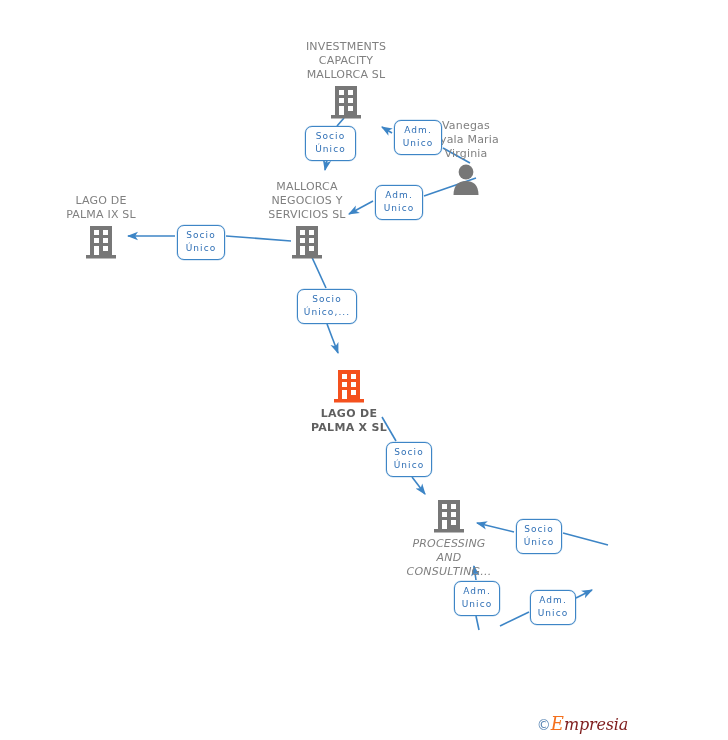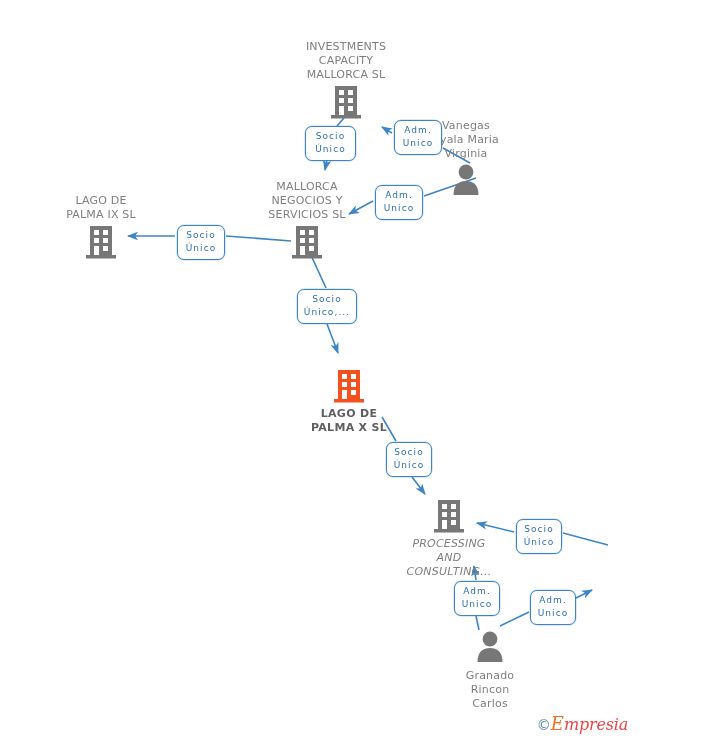--- a/index.html
+++ b/index.html
@@ -93,21 +93,21 @@
     color: #5b87b5;
     font-size: 14px;
     font-family: "DejaVu Sans", sans-serif;
   }
   #watermark .wm-e {
     color: #f4711e;
     font-style: italic;
     font-size: 18px;
   }
   #watermark .wm-rest {
-    color: #ef4444;
+    color: #7f1d1d;
     font-style: italic;
     font-size: 16px;
     letter-spacing: -0.2px;
   }
 </style>
 </head>
 <body>
 
 <div id="canvas">
 
@@ -252,31 +252,20 @@
             <rect x="18" y="22" width="5" height="5"></rect>
         </g>
       </svg>
     </span>
     <span class="node-label">PROCESSING
 AND
 CONSULTING...</span>
   </div>
 
 
-  <div class="node" style="left:490px; top:630px;">
-    <span class="icon-wrap">
-      <svg width="30" height="32" viewBox="0 0 30 32" xmlns="http://www.w3.org/2000/svg">
-        <circle cx="15" cy="9" r="7.4" fill="#777777"></circle>
-        <path d="M 2.5 32 C 2.5 21.5 8 18 15 18 C 22 18 27.5 21.5 27.5 32 Z" fill="#777777"></path>
-      </svg>
-    </span>
-    <span class="node-label">Granado
-Rincon
-Carlos</span>
-  </div>
 
   <div class="edge-label" style="left:305px; top:126px; width:51px;">Socio
 Único</div>
 
   <div class="edge-label" style="left:394px; top:120px; width:48px;">Adm.
 Unico</div>
 
   <div class="edge-label" style="left:375px; top:185px; width:48px;">Adm.
 Unico</div>
 

